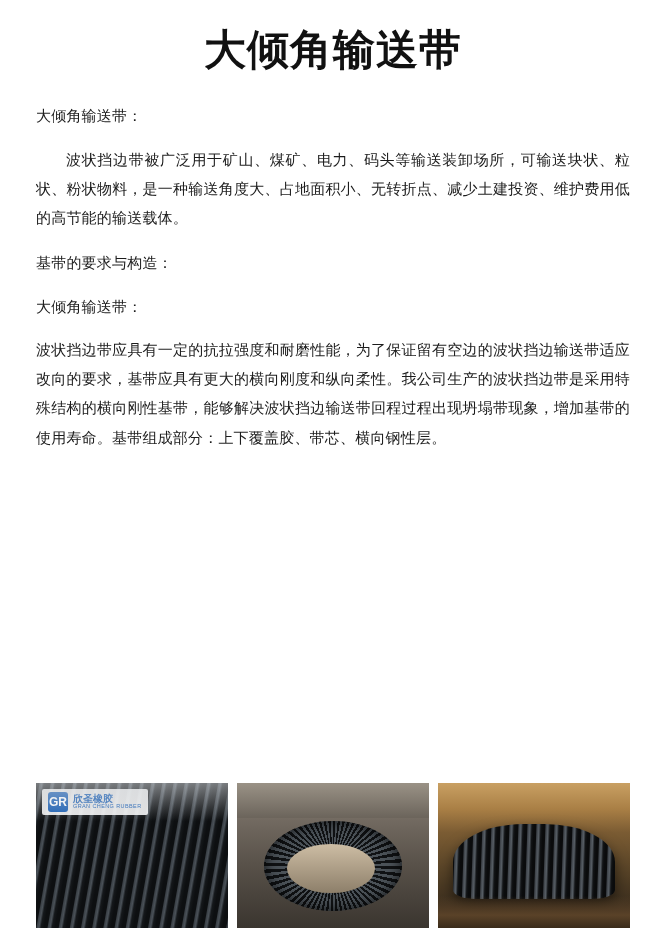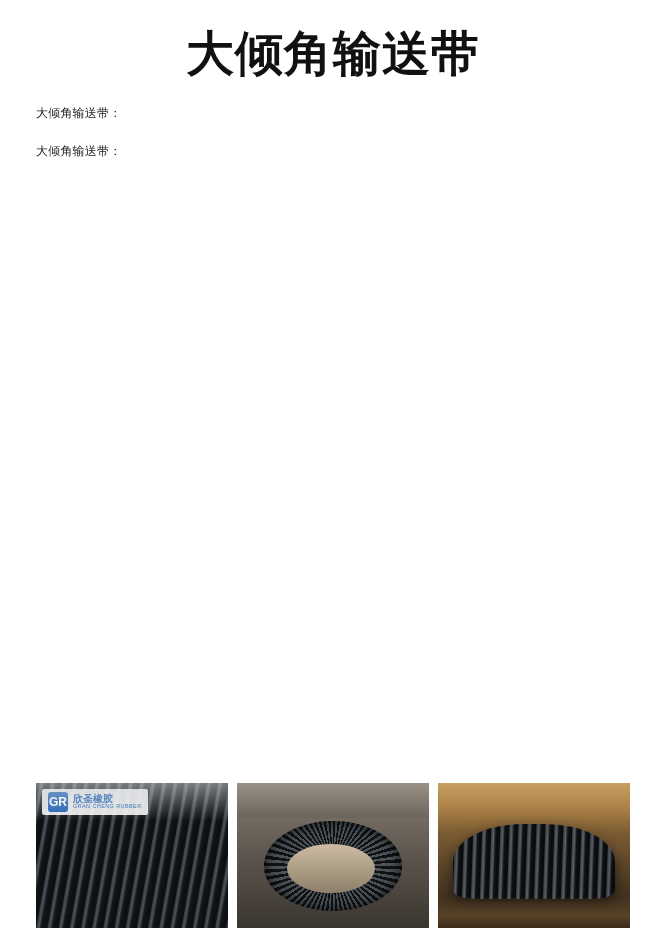--- a/index.html
+++ b/index.html
@@ -16,29 +16,29 @@
   }
   .page {
     position: relative;
     width: 666px;
     height: 930px;
     box-sizing: border-box;
     padding: 0 36px;
   }
   .doc-title {
     text-align: center;
-    font-size: 48px;
+    font-size: 42px;
     font-weight: bold;
     letter-spacing: 1px;
     color: #111;
-    margin: 26px 0 21px 0;
+    margin: 26px 0 27px 0;
     line-height: 1.15;
   }
   .body-text {
-    font-size: 12px;
+    font-size: 15px;
     line-height: 1.95;
     color: #1c1c1c;
     letter-spacing: 0.2px;
     text-align: justify;
   }
   .para {
     margin: 0 0 16px 0;
   }
   .para.indent {
     text-indent: 2em;
@@ -179,21 +179,24 @@
 </style>
 </head>
 <body>
 
 <div class="page">
 
   <h1 class="doc-title">大倾角输送带</h1>
 
   <div class="body-text">
     <p class="para tight">大倾角输送带：</p>
+    <p class="para indent">波状挡边带被广泛用于矿山、煤矿、电力、码头等输送装卸场所，可输送块状、粒状、粉状物料，是一种输送角度大、占地面积小、无转折点、减少土建投资、维护费用低的高节能的输送载体。</p>
+    <p class="para tight">基带的要求与构造：</p>
     <p class="para tight">大倾角输送带：</p>
+    <p class="para">波状挡边带应具有一定的抗拉强度和耐磨性能，为了保证留有空边的波状挡边输送带适应改向的要求，基带应具有更大的横向刚度和纵向柔性。我公司生产的波状挡边带是采用特殊结构的横向刚性基带，能够解决波状挡边输送带回程过程出现坍塌带现象，增加基带的使用寿命。基带组成部分：上下覆盖胶、带芯、横向钢性层。</p>
   </div>
 
   <div class="gallery">
     <div class="photo photo-1">
       <div class="watermark">
         <div class="wm-mark">GR</div>
         <div class="wm-text">
           <span class="wm-cn">欣圣橡胶</span>
           <span class="wm-en">GRAN CHENG RUBBER</span>
         </div>

